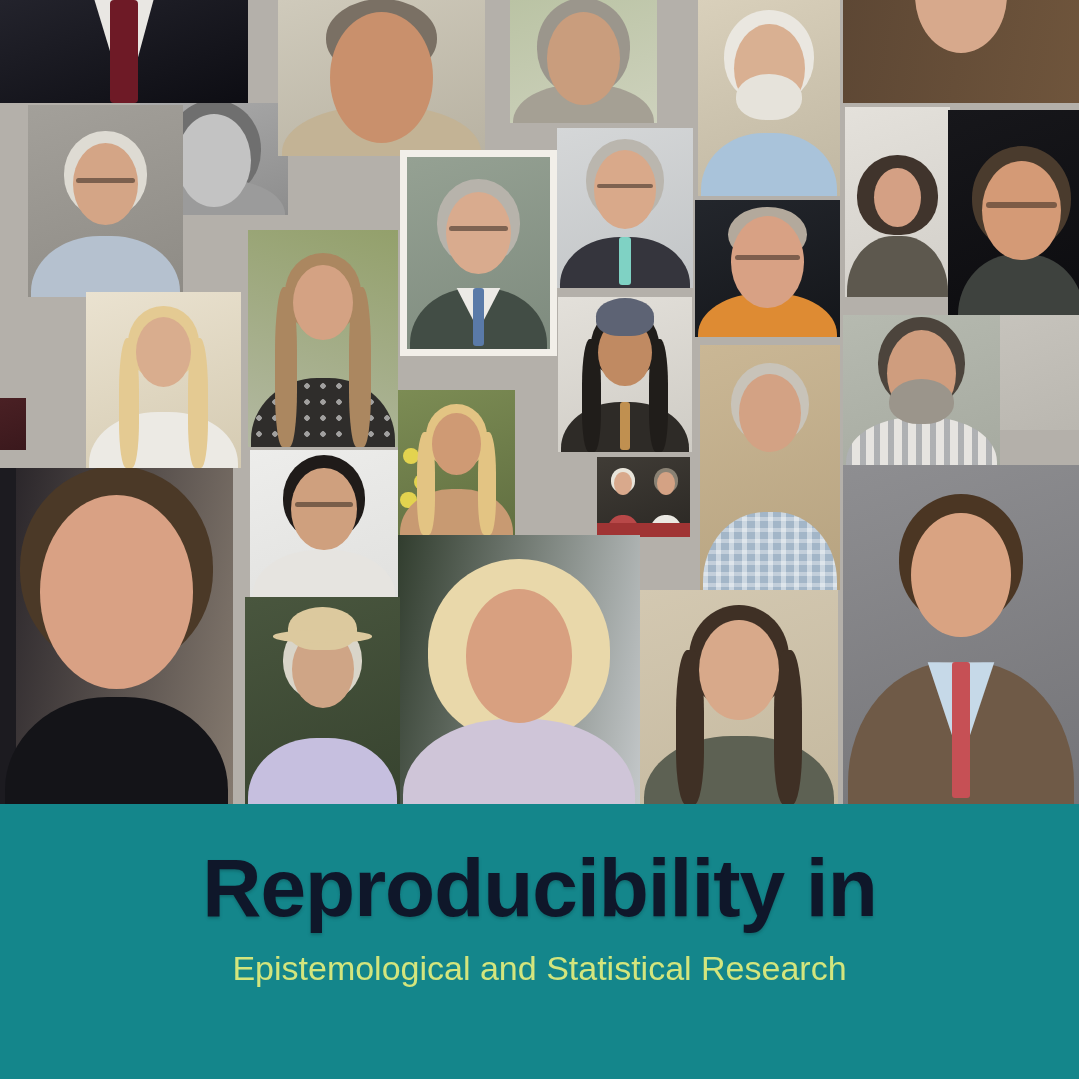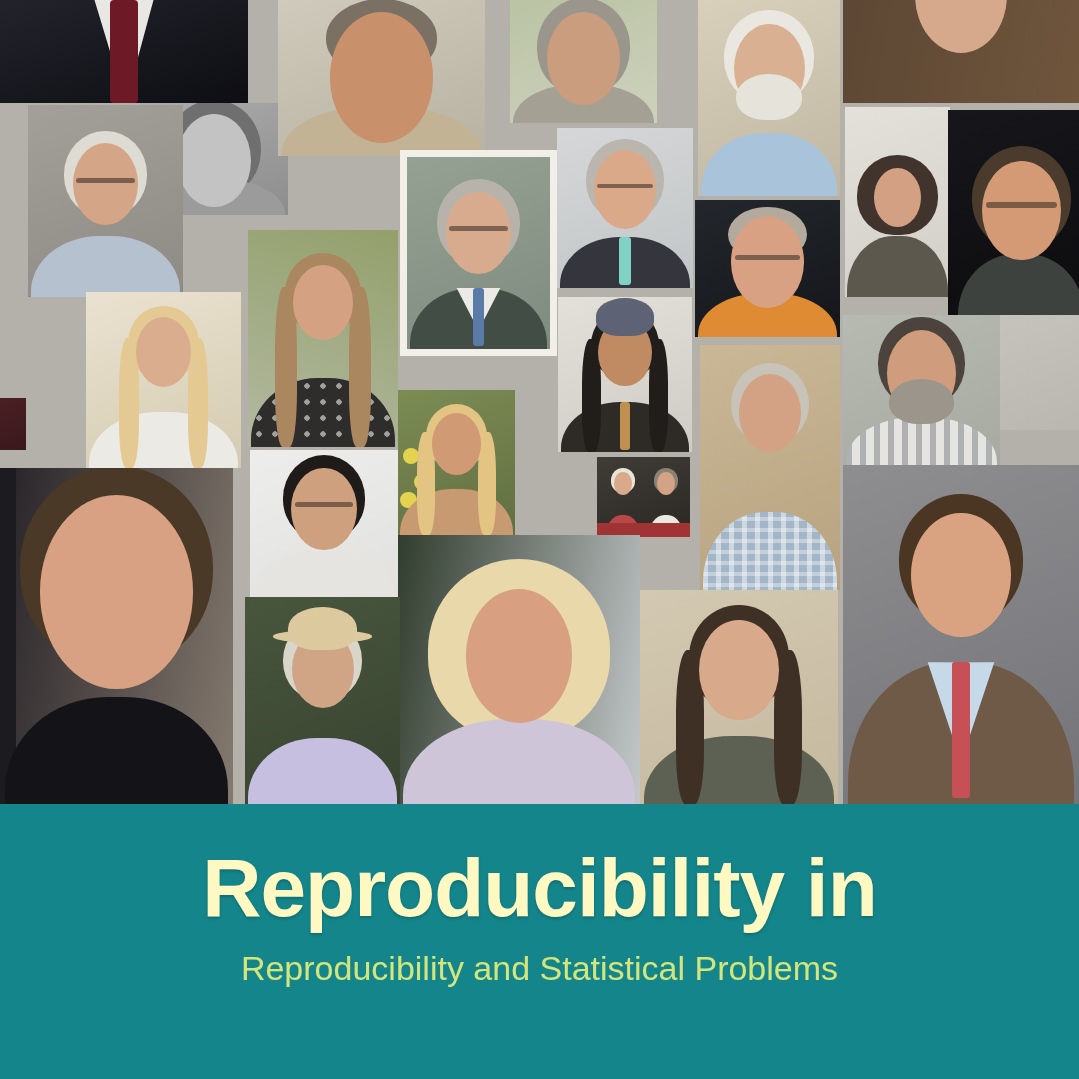--- a/index.html
+++ b/index.html
@@ -188,16 +188,16 @@
         <div style="left: 44.696px; top: 52.1015px; width: 58.608px; height: 4.92307px; background: rgba(35, 28, 22, 0.5); border-radius: 3px;"></div>
       </div>
       <div class="tile" style="left: 0px; top: 468px; width: 233px; height: 337px; background: linear-gradient(100deg, rgb(38, 34, 39), rgb(133, 122, 111));">
         <div style="left: 0px; top: 0px; width: 16.31px; height: 337px; background: rgb(28, 27, 32);"></div>
         <div style="left: 19.6186px; top: -2.10442px; width: 193.763px; height: 203.451px; background: rgb(75, 57, 39); border-radius: 50% 50% 48% 48%;"></div>
         <div style="left: 4.66px; top: 229.16px; width: 223.68px; height: 115.84px; background: rgb(20, 20, 24); border-radius: 46% 46% 0px 0px / 80% 80% 0px 0px;"></div>
         <div style="left: 39.61px; top: 26.96px; width: 153.78px; height: 193.763px; background: rgb(217, 161, 132); border-radius: 50%;"></div>
       </div>
     </div>
   <div id="banner" style="background: rgb(20, 134, 139);">
-    <div class="title-line" style="color: #fef9c3;">Reproducibility in</div>
-    <div class="subtitle" style="color: rgb(211, 229, 125);">Reproducibility and Statistical Problems</div>
+    <div class="title-line" style="color: #0f172a;">Reproducibility in</div>
+    <div class="subtitle" style="color: rgb(211, 229, 125);">Epistemological and Statistical Research</div>
   </div>
 </div>
 
 </body></html>

